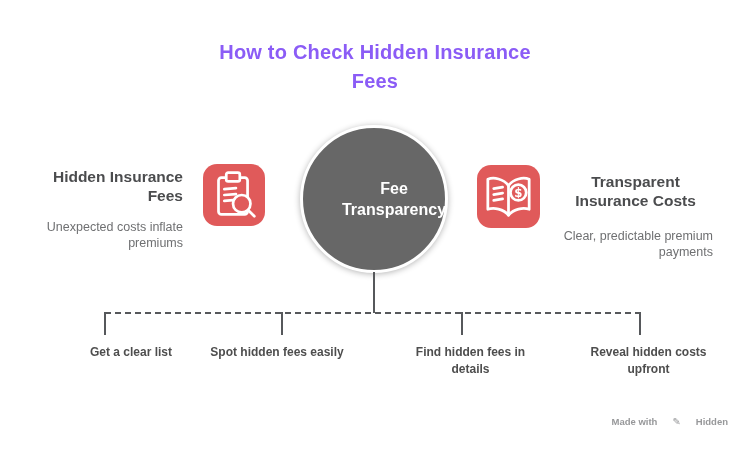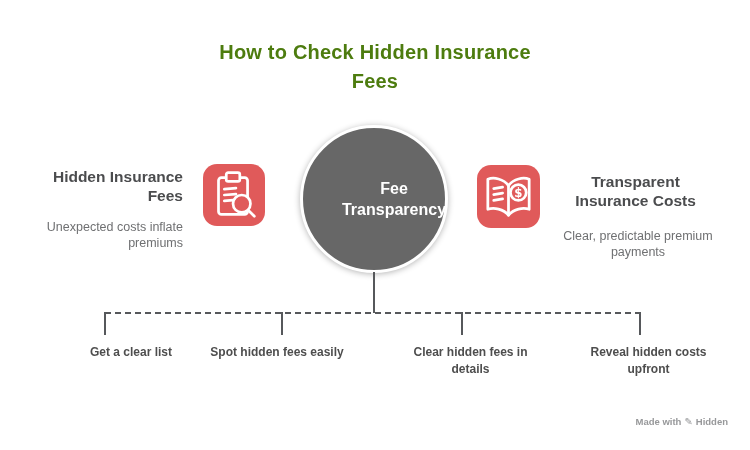--- a/index.html
+++ b/index.html
@@ -3,28 +3,28 @@
 <meta charset="utf-8">
 <style>
   html,body{margin:0;padding:0;background:#fff;}
   #canvas{
     position:relative;width:750px;height:450px;background:#ffffff;overflow:hidden;
     font-family:"Liberation Sans","DejaVu Sans",sans-serif;
   }
   .abs{position:absolute;}
   .title{
     left:205px;top:38px;width:340px;text-align:center;
-    font-size:20px;line-height:29px;font-weight:bold;color:#4d7c0f;letter-spacing:.2px;
+    font-size:20px;line-height:29px;font-weight:bold;color:#8b5cf6;letter-spacing:.2px;
   }
   .heading{font-size:15.5px;line-height:19px;font-weight:bold;color:#4b4c4e;}
   .subtext{font-size:12.5px;line-height:16px;color:#6f7072;}
   .left-heading{right:567px;top:167px;width:150px;text-align:right;}
   .left-sub{right:567px;top:219px;width:140px;text-align:right;}
   .right-heading{left:563px;top:172px;width:145px;text-align:center;}
-  .right-sub{left:563px;top:228px;width:150px;text-align:center;}
+  .right-sub{left:563px;top:228px;width:150px;text-align:right;}
   .icon-card{
     width:62px;height:62px;border-radius:14px;background:#e05a5a;
     display:flex;align-items:center;justify-content:center;
   }
   .icon-left{left:203px;top:164px;}
   .icon-right{left:477px;top:165px;width:63px;height:63px;}
   .center-circle{
     left:300px;top:125px;width:142px;height:142px;border-radius:50%;
     background:#676767;border:3px solid #ffffff;
     box-shadow:0 1px 6px rgba(0,0,0,0.30);
@@ -38,21 +38,21 @@
   .tick{top:312px;width:2px;height:23px;background:#56585b;}
   .tick1{left:104px;}.tick2{left:281px;}.tick3{left:461px;}.tick4{left:639px;}
   .step{
     top:344px;text-align:center;font-weight:bold;font-size:12px;line-height:17px;color:#4e4e4e;
   }
   .step1{left:46px;width:170px;}
   .step2{left:192px;width:170px;}
   .step3{left:403px;width:135px;}
   .step4{left:581px;width:135px;}
   .watermark{
-    right:22px;top:416px;display:flex;align-items:center;gap:3px;
+    right:22px;top:416px;display:flex;align-items:center;gap:15px;
     font-size:9.5px;font-weight:bold;color:#97989a;
   }
   .watermark .pen{font-size:10px;line-height:10px;}
 </style>
 </head>
 <body>
 
 <div id="canvas">
 
   <div class="abs title">How to Check Hidden Insurance Fees</div>
@@ -97,21 +97,21 @@
 
   <div class="abs stem"></div>
   <div class="abs hline"></div>
   <div class="abs tick tick1"></div>
   <div class="abs tick tick2"></div>
   <div class="abs tick tick3"></div>
   <div class="abs tick tick4"></div>
 
   <div class="abs step step1">Get a clear list</div>
   <div class="abs step step2">Spot hidden fees easily</div>
-  <div class="abs step step3">Clear hidden fees in details</div>
+  <div class="abs step step3">Find hidden fees in details</div>
   <div class="abs step step4">Reveal hidden costs upfront</div>
 
   <div class="abs watermark">
     <span>Made with</span>
     <span class="pen">✎</span>
     <span>Hidden</span>
   </div>
 
 </div>
 

